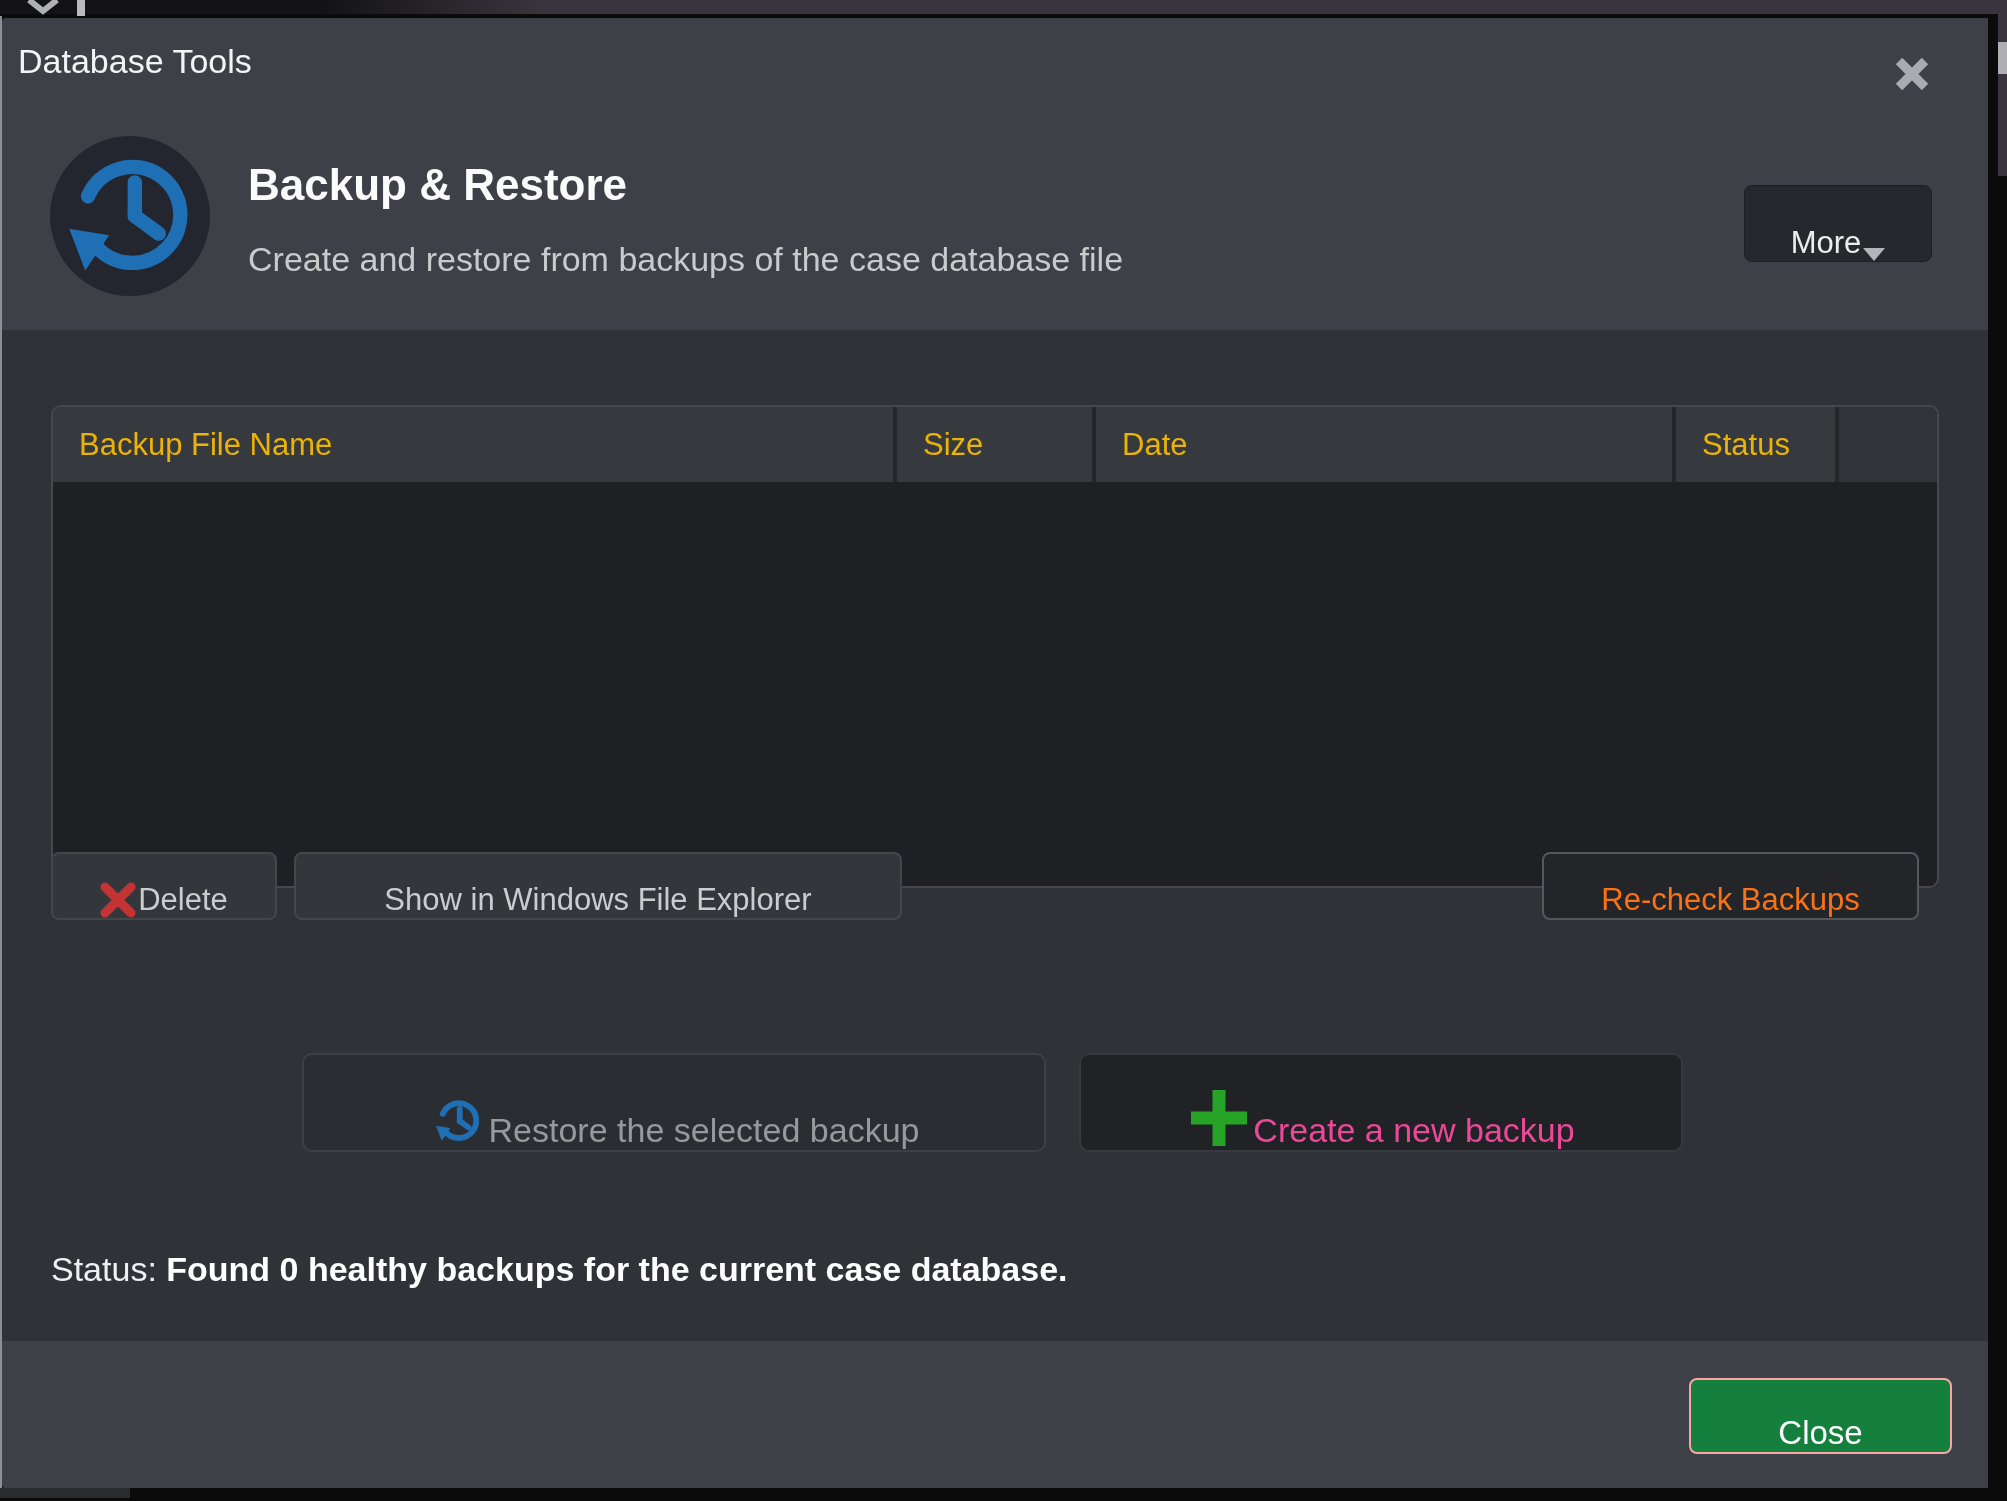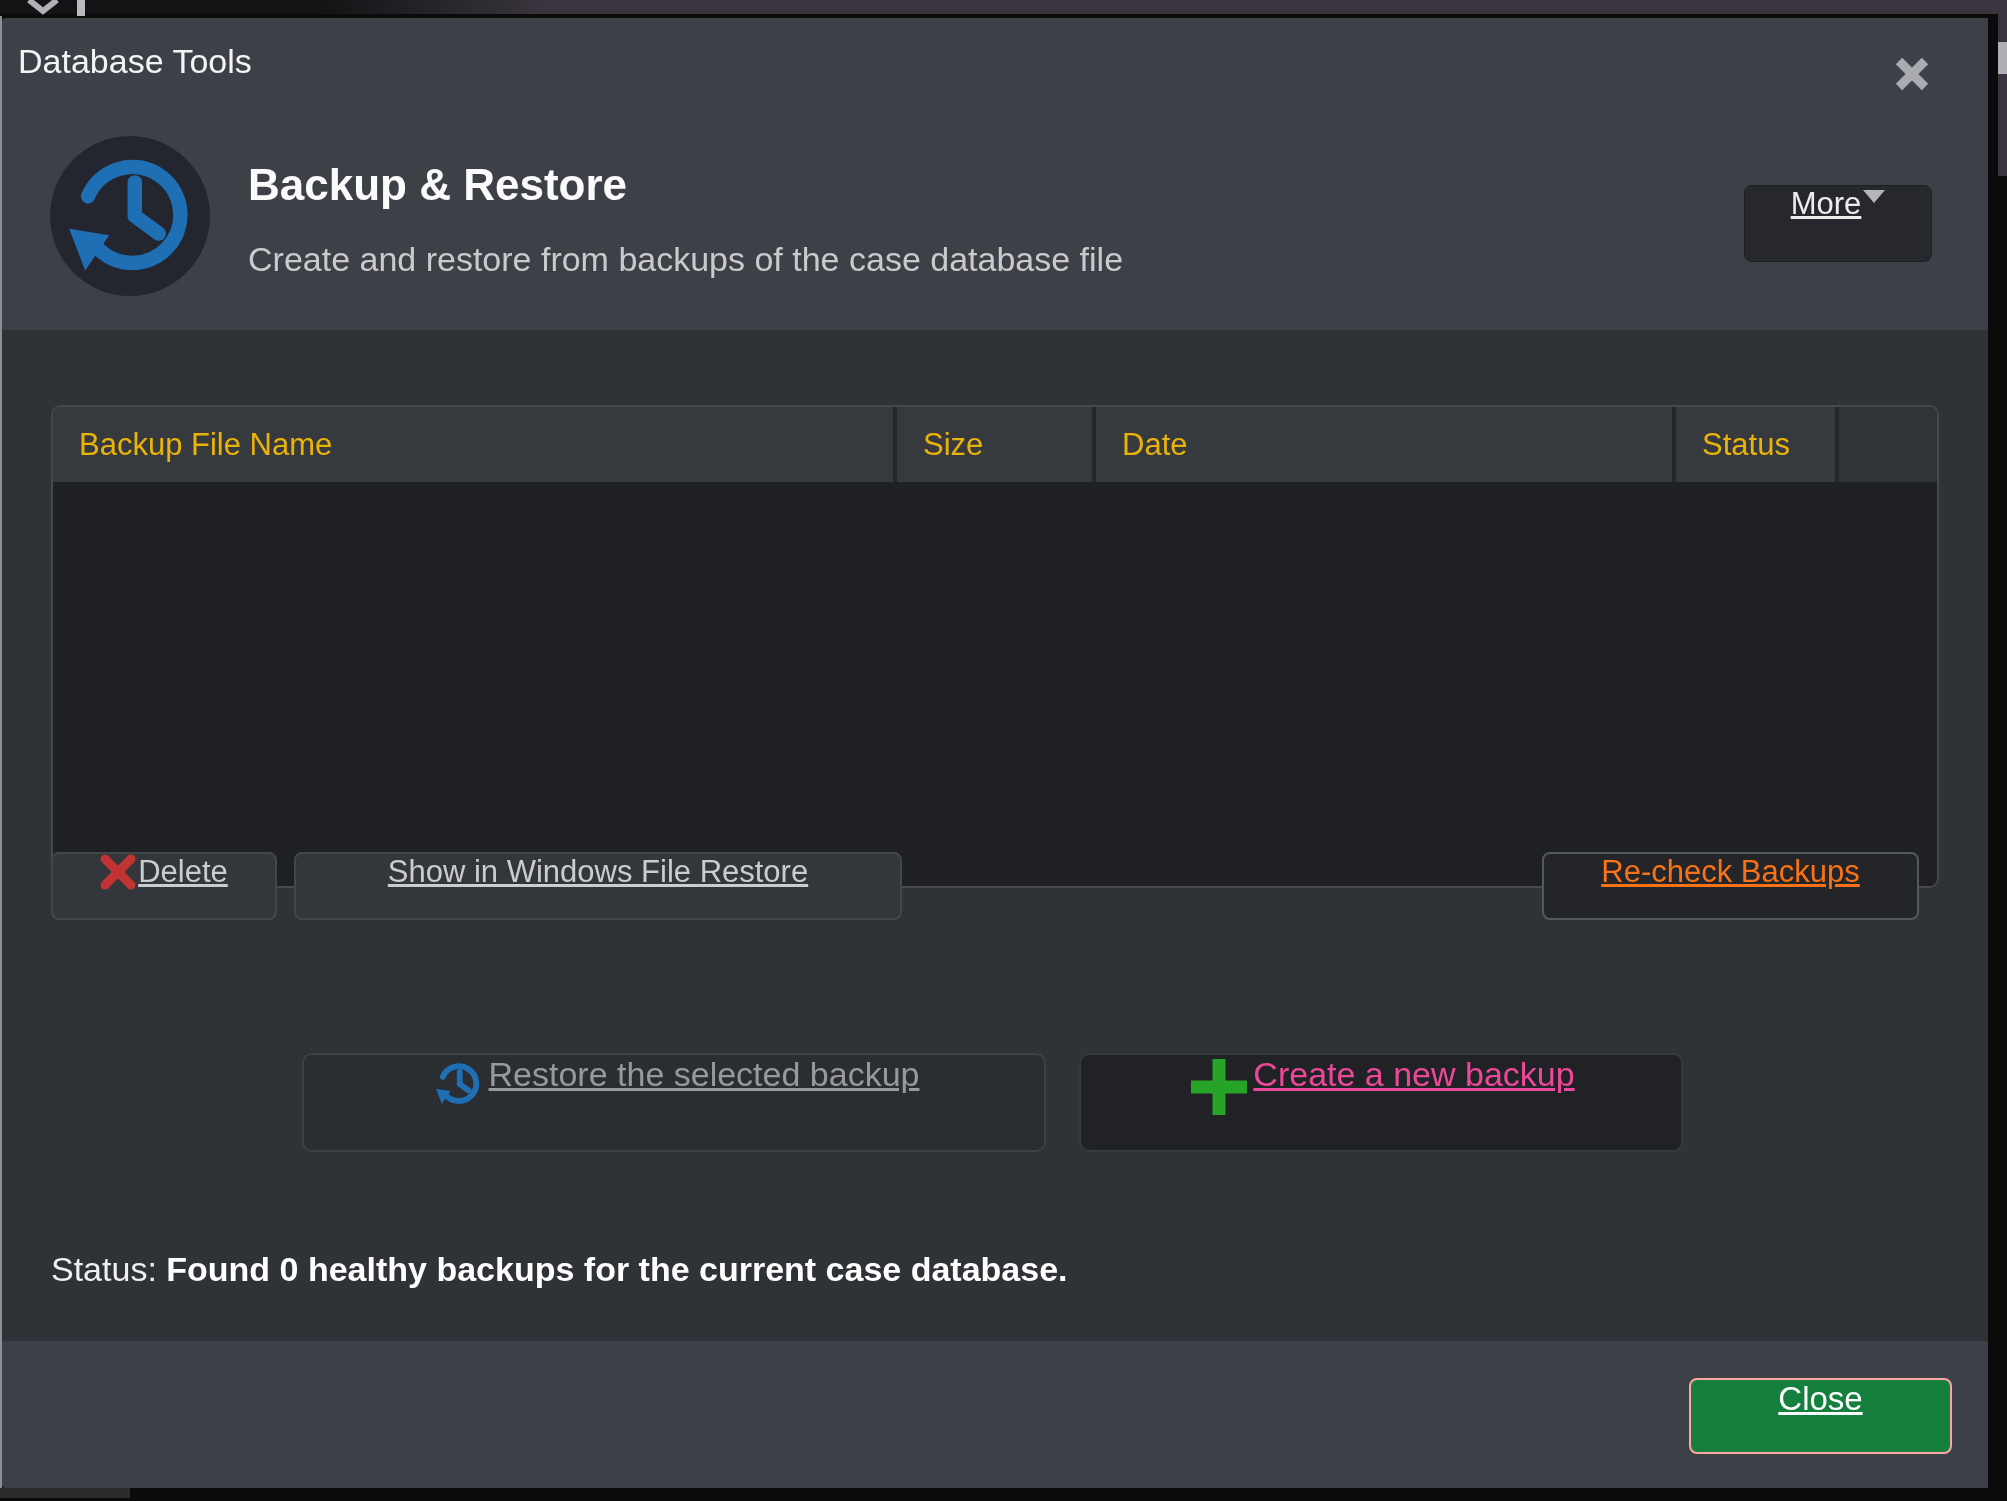--- a/index.html
+++ b/index.html
@@ -24,22 +24,22 @@
   .dialog-footer { position:absolute; left:0; top:1323px; width:100%; height:147px; background:#3d4047; }
 
   .dlg-title { position:absolute; left:16px; top:24px; font-size:34px; color:#f3f4f5; }
   .close-x { position:absolute; left:1884px; top:30px; width:52px; height:52px; cursor:pointer;
     display:flex; align-items:center; justify-content:center; }
 
   .hero-icon { position:absolute; left:48px; top:118px; width:160px; height:160px; }
   .hero-title { position:absolute; left:246px; top:142px; font-size:44px; font-weight:bold; color:#fbfbfc; }
   .hero-sub { position:absolute; left:246px; top:222px; font-size:34px; color:#c9cacc; }
 
-  .btn { display:flex; align-items:flex-start; justify-content:center; gap:2px;
-    border-radius:8px; cursor:pointer;text-decoration:underline; }
+  .btn { display:flex; align-items:flex-end; justify-content:center; gap:2px;
+    border-radius:8px; cursor:pointer; }
   .more-btn { position:absolute; left:1742px; top:167px; width:188px; height:77px;
     background:#26282d; border:1px solid #1d1f23; color:#eceded; font-size:31px; }
   .caret-down { width:0; height:0; border-left:11px solid transparent; border-right:11px solid transparent;
     border-top:13px solid #b4b5b9; margin-top:4px; }
 
   
   .table { position:absolute; left:49px; top:387px; width:1888px; height:483px;
     background:#1e2023; border:2px solid #46484d; border-radius:10px; overflow:hidden; }
   .thead { display:flex; height:75px; }
   .th { background:#36393d; color:#eab308; font-size:31px; display:flex; align-items:center;
@@ -135,21 +135,21 @@
       <span>
         <svg width="36" height="36" viewBox="0 0 36 36">
           <line x1="5" y1="5" x2="31" y2="31" stroke="#c23434" stroke-width="9" stroke-linecap="round"></line>
           <line x1="31" y1="5" x2="5" y2="31" stroke="#c23434" stroke-width="9" stroke-linecap="round"></line>
         </svg>
       </span>
       <span>Delete</span>
     </div>
 
     <div class="btn sec-btn show-btn">
-      <span>Show in Windows File Restore</span>
+      <span>Show in Windows File Explorer</span>
     </div>
 
     <div class="btn sec-btn recheck-btn">
       <span>Re-check Backups</span>
     </div>
 
     <div class="btn restore-btn">
       <span>
         <svg width="58" height="58" viewBox="0 0 100 100">
           <path d="M 23.8 37.7 A 30 30 0 1 1 27.4 67.2" fill="none" stroke="#1f6fb5" stroke-width="10" stroke-linecap="round"></path>

